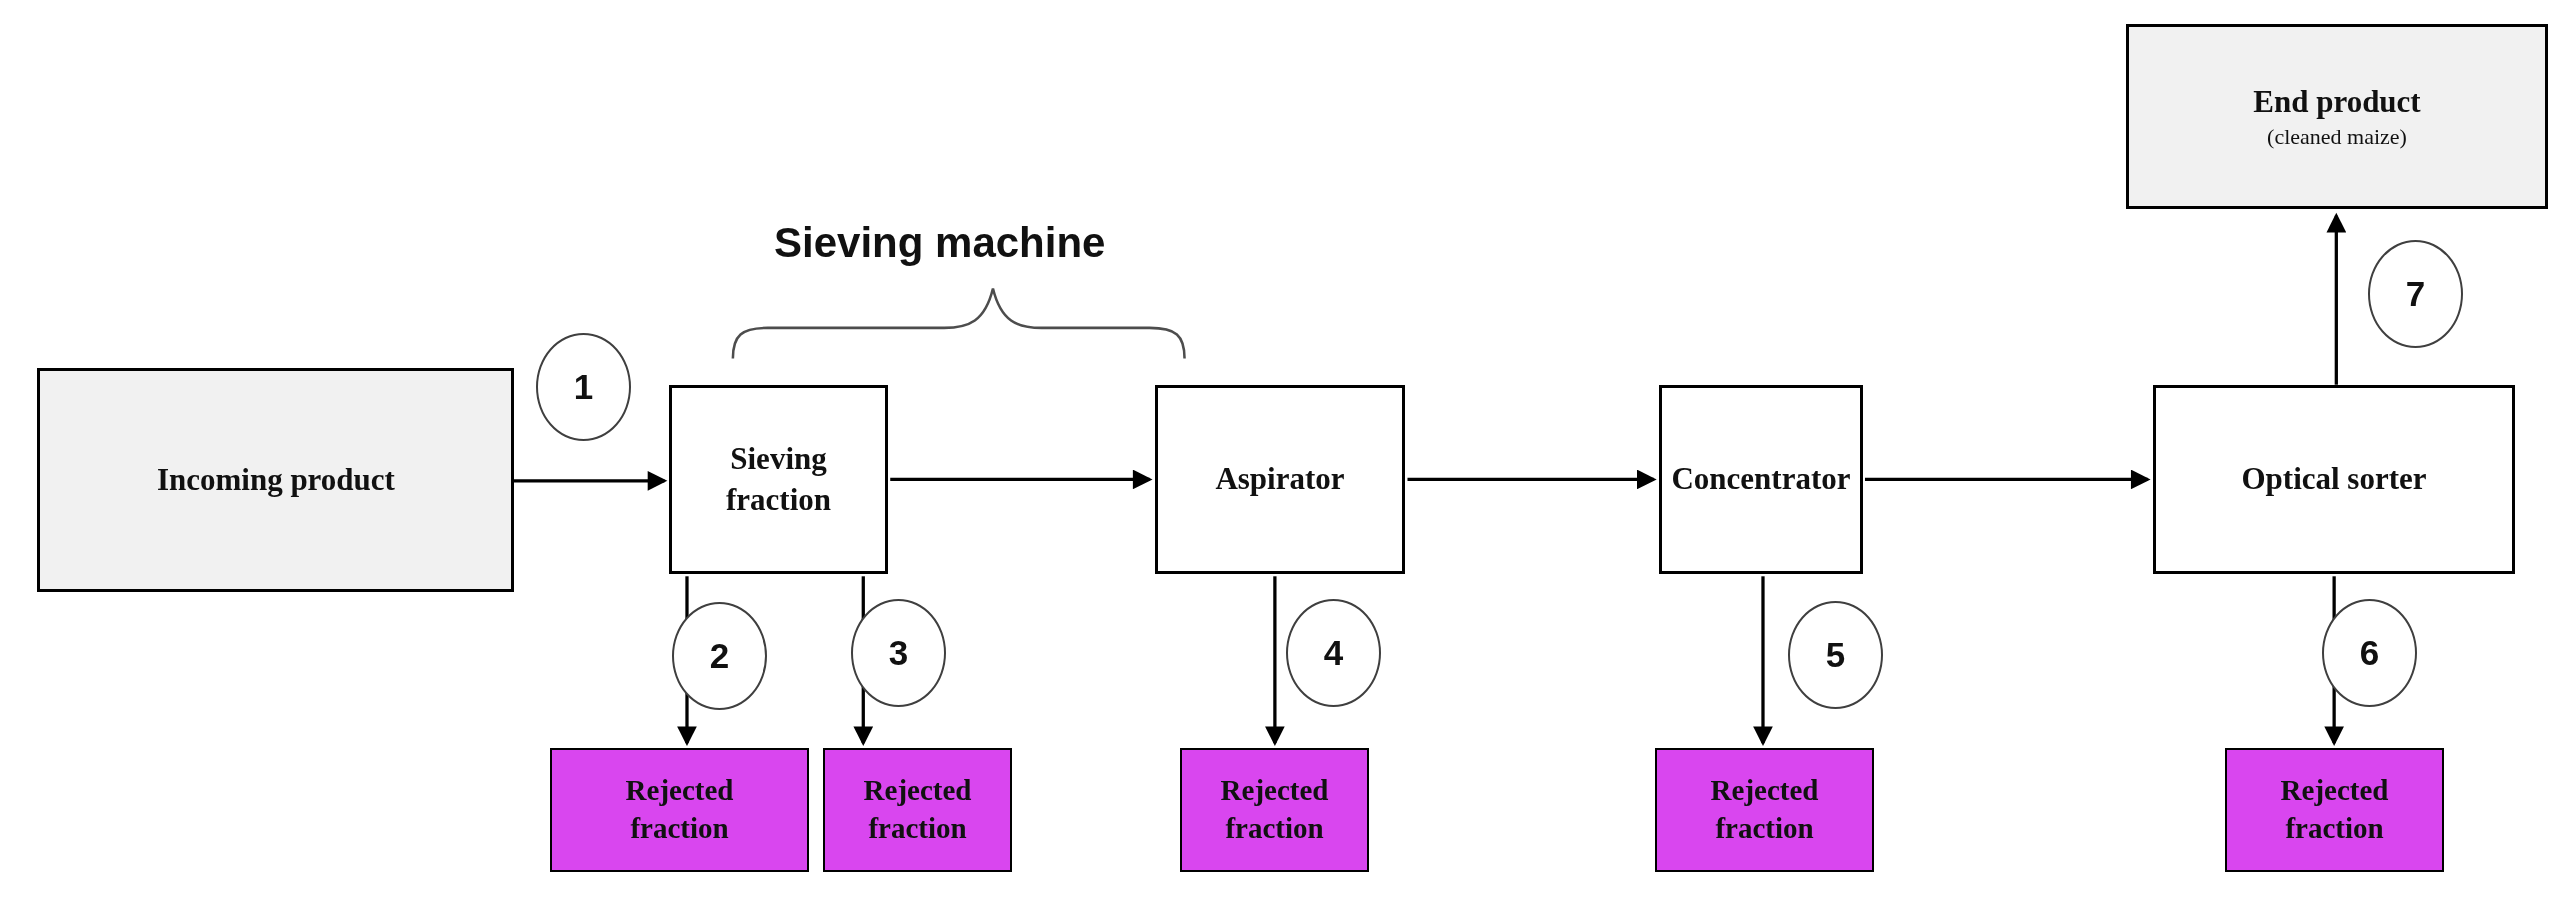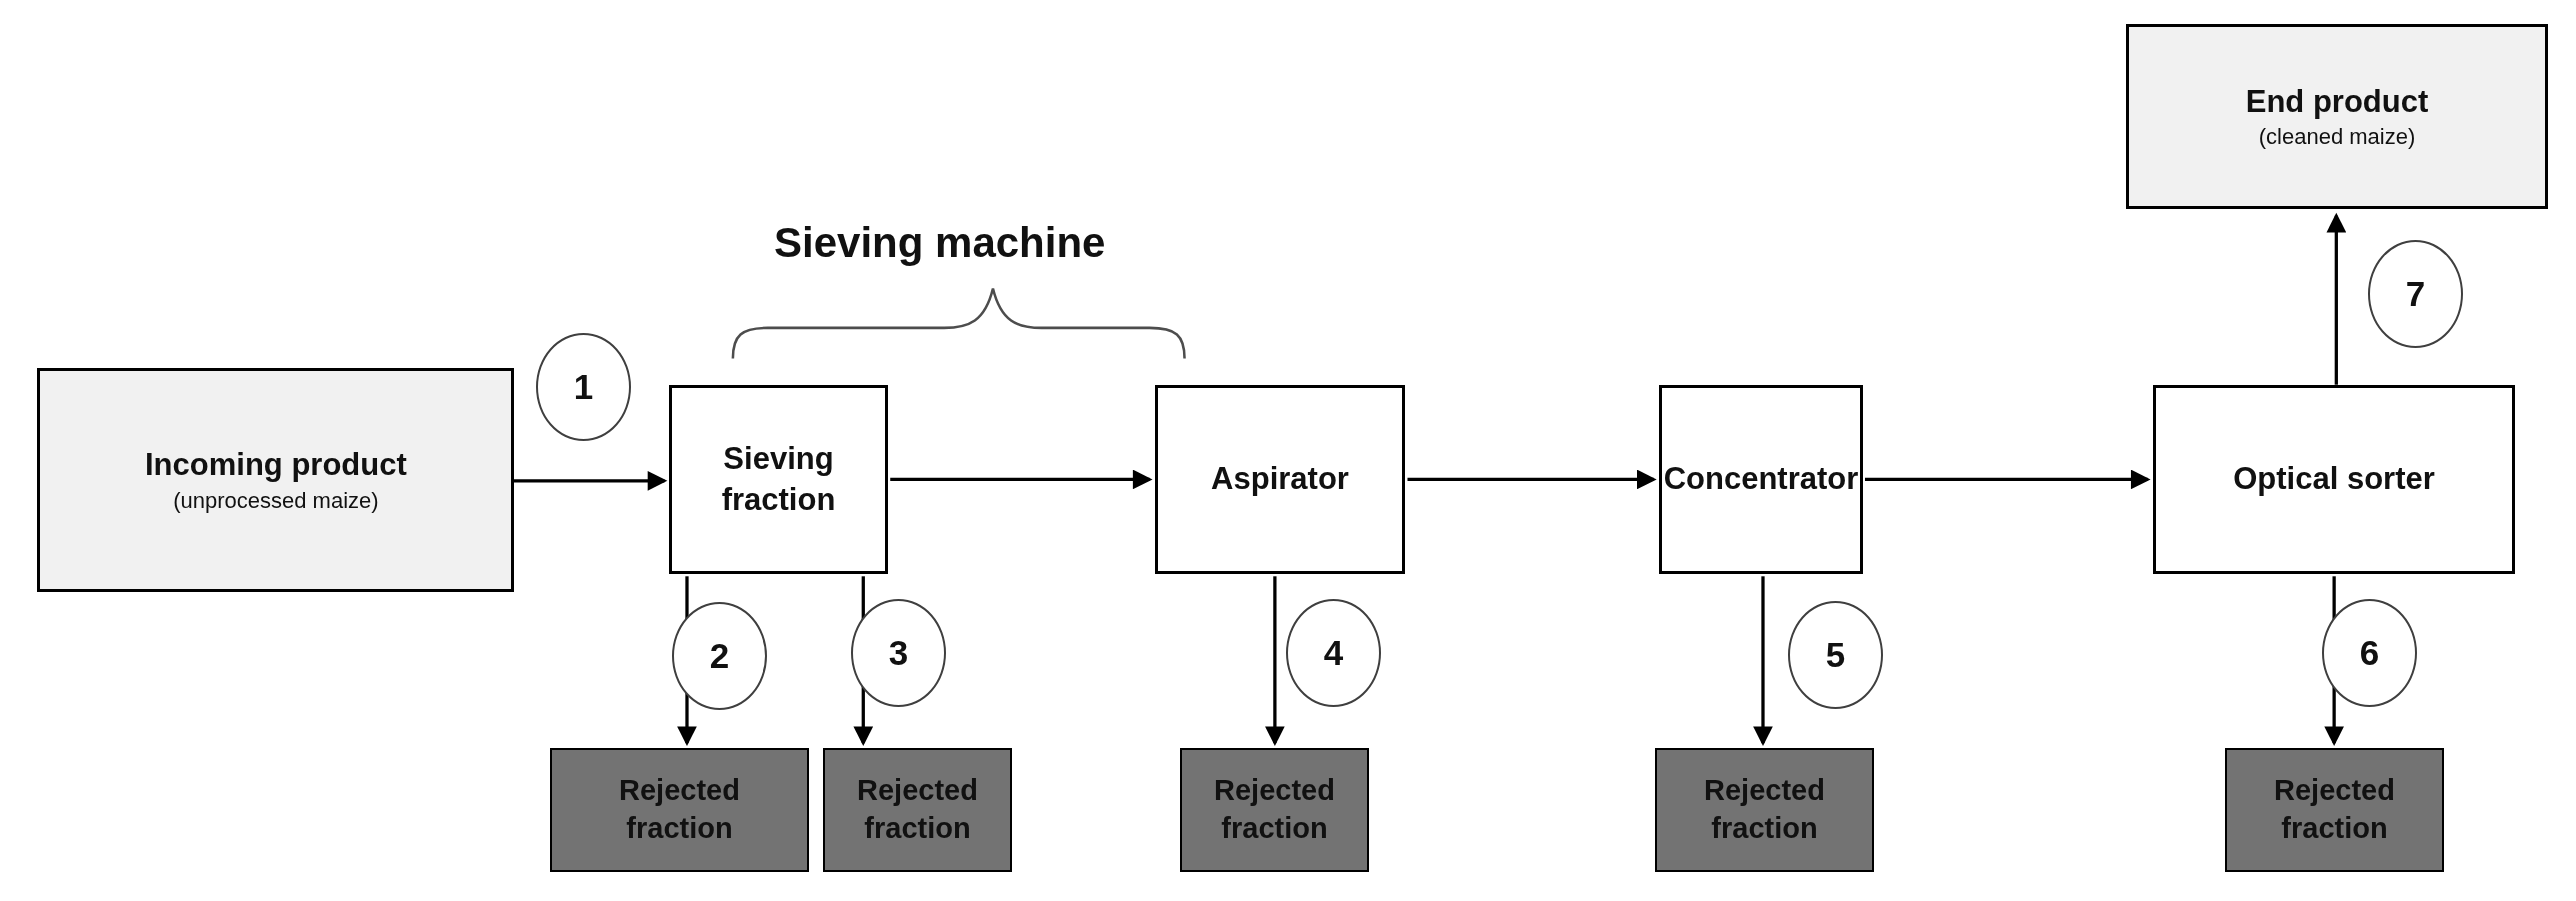--- a/index.html
+++ b/index.html
@@ -16,32 +16,33 @@
   .node {
     position: absolute;
     box-sizing: border-box;
     display: flex;
     flex-direction: column;
     align-items: center;
     justify-content: center;
     text-align: center;
     z-index: 2;
     background: #ffffff;
+    font-family: Liberation Serif, serif;
   }
   .terminal {
     border: 3.6px solid #000000;
     background: #f1f1f1;
   }
   .process {
     border: 3.6px solid #000000;
     background: #ffffff;
   }
   .rejected {
     border: 2.9px solid #000000;
-    background: #737373;
+    background: #d946ef;
   }
   .t-title { font-weight: bold; font-size: 31px; line-height: 1.32; white-space: nowrap; }
   .t-sub   { font-weight: normal; font-size: 22px; line-height: 1.32; white-space: nowrap; }
   .p-label { font-weight: bold; font-size: 31px; line-height: 1.3; white-space: nowrap; }
   .r-label { font-weight: bold; font-size: 29px; line-height: 1.3; white-space: nowrap; }
   .step-circle {
     position: absolute;
     width: 95px;
     height: 108px;
     border: 2.2px solid #3f3f3f;
@@ -114,21 +115,20 @@
     <path d="M 1006,492 C 1006,460 1018,450 1054,450 L 1296,450
              C 1330,450 1352,441 1363,396
              C 1374,441 1396,450 1430,450 L 1578,450
              C 1614,450 1626,460 1626,492" fill="none" stroke="#4d4d4d" stroke-width="3.5"></path>
   </svg>
 
   <div class="brace-label">Sieving machine</div>
 
   <div class="node terminal" id="box-incoming">
     <div class="t-title">Incoming product</div>
-    <div class="t-sub">(unprocessed maize)</div>
   </div>
 
   <div class="node process" id="box-sieving">
     <div class="p-label">Sieving</div>
     <div class="p-label">fraction</div>
   </div>
 
   <div class="node process" id="box-aspirator">
     <div class="p-label">Aspirator</div>
   </div>

